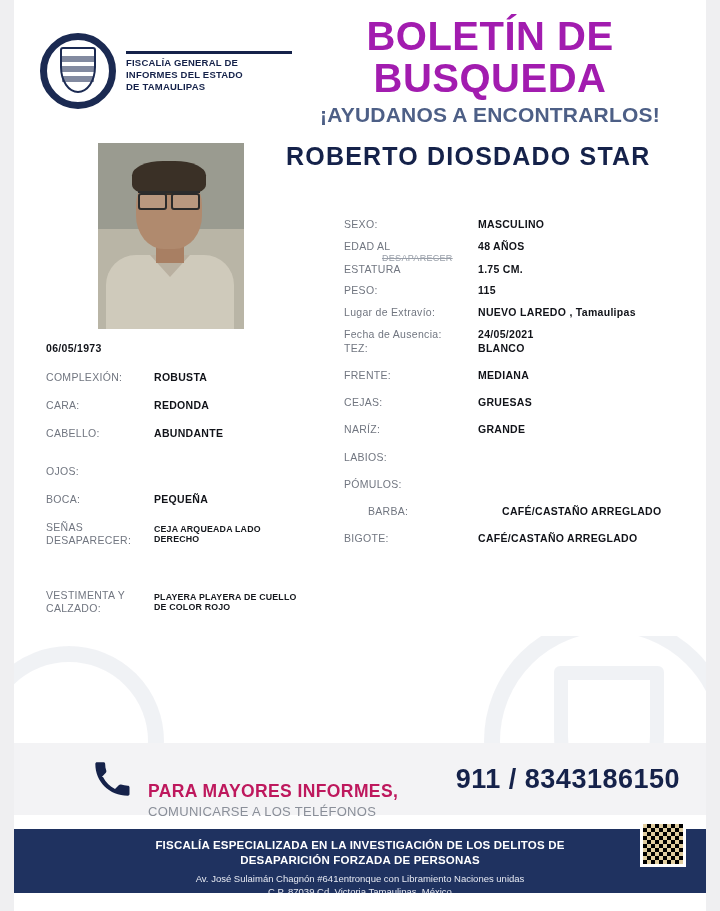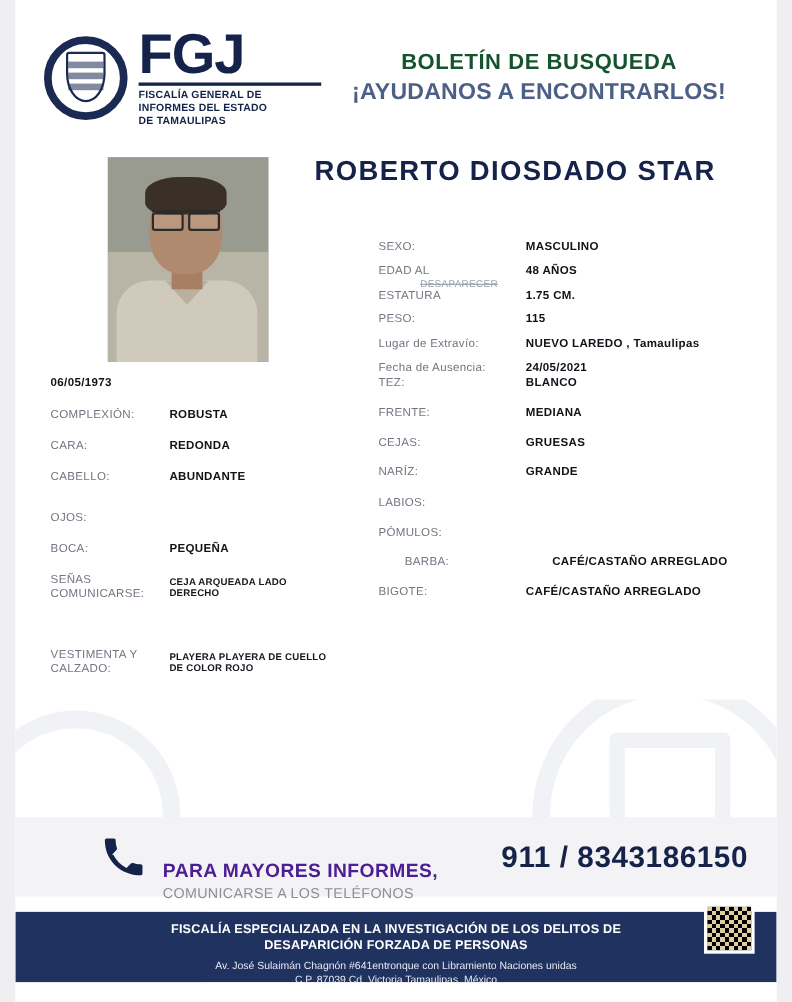--- a/index.html
+++ b/index.html
@@ -85,23 +85,23 @@
     color: #15224a;
     line-height: 1.25;
     letter-spacing: .2px;
   }
   .header-right {
     flex: 1;
     text-align: center;
     padding-left: 6px;
   }
   .title-main {
-    font-size: 20px;
-    font-weight: bold;
-    color: #14532d;
+    font-size: 40px;
+    font-weight: bold;
+    color: #a21caf;
     letter-spacing: .5px;
     line-height: 1.05;
   }
   .title-sub {
     font-size: 21px;
     font-weight: bold;
     color: #4d5f86;
     letter-spacing: .2px;
     margin-top: 4px;
   }
@@ -239,21 +239,21 @@
     display: flex;
     align-items: center;
     padding-left: 78px;
   }
   .phone-icon {
     width: 40px; height: 40px; flex: 0 0 auto;
     color: #15224a;
   }
   .contact-text { margin-left: 16px; }
   .contact-l1 {
-    font-size: 17.5px; font-weight: bold; color: #4c1d95; letter-spacing: .4px; margin-top: 42px;
+    font-size: 17.5px; font-weight: bold; color: #be185d; letter-spacing: .4px; margin-top: 42px;
   }
   .contact-l2 {
     font-size: 13px; color: #8a8f99; letter-spacing: .3px; margin-top: 2px;
   }
   .contact-number {
     margin-left: auto;
     margin-right: 26px;
     font-size: 27px;
     font-weight: bold;
     color: #15224a;
@@ -303,21 +303,20 @@
     <div class="logo-wrap">
       <div class="crest">
         <div class="ring"></div>
         <div class="shield">
           <div class="band b1"></div>
           <div class="band b2"></div>
           <div class="band b3"></div>
         </div>
       </div>
       <div class="logo-text">
-        <div class="fgj">FGJ</div>
         <div class="fgj-rule"></div>
         <div class="fgj-sub">
           <div>FISCALÍA GENERAL DE</div>
           <div>INFORMES DEL ESTADO</div>
           <div>DE TAMAULIPAS</div>
         </div>
       </div>
     </div>
     <div class="header-right">
       <div class="title-main">BOLETÍN DE BUSQUEDA</div>
@@ -423,21 +422,21 @@
       <div class="lbl">OJOS:</div>
       <div class="val"></div>
     </div>
     <div class="row" style="margin-bottom:15px;">
       <div class="lbl">BOCA:</div>
       <div class="val">PEQUEÑA</div>
     </div>
 
     <div class="row block-row">
       <div class="lbl" style="white-space:pre-line;">SEÑAS
-COMUNICARSE:</div>
+DESAPARECER:</div>
       <div class="val-small">CEJA ARQUEADA LADO DERECHO</div>
     </div>
 
     <div class="row block-row" style="margin-top:42px;">
       <div class="lbl" style="white-space:pre-line;">VESTIMENTA Y
 CALZADO:</div>
       <div class="val-small" style="max-width:210px;">PLAYERA PLAYERA DE CUELLO DE COLOR ROJO</div>
     </div>
   </div>
 

